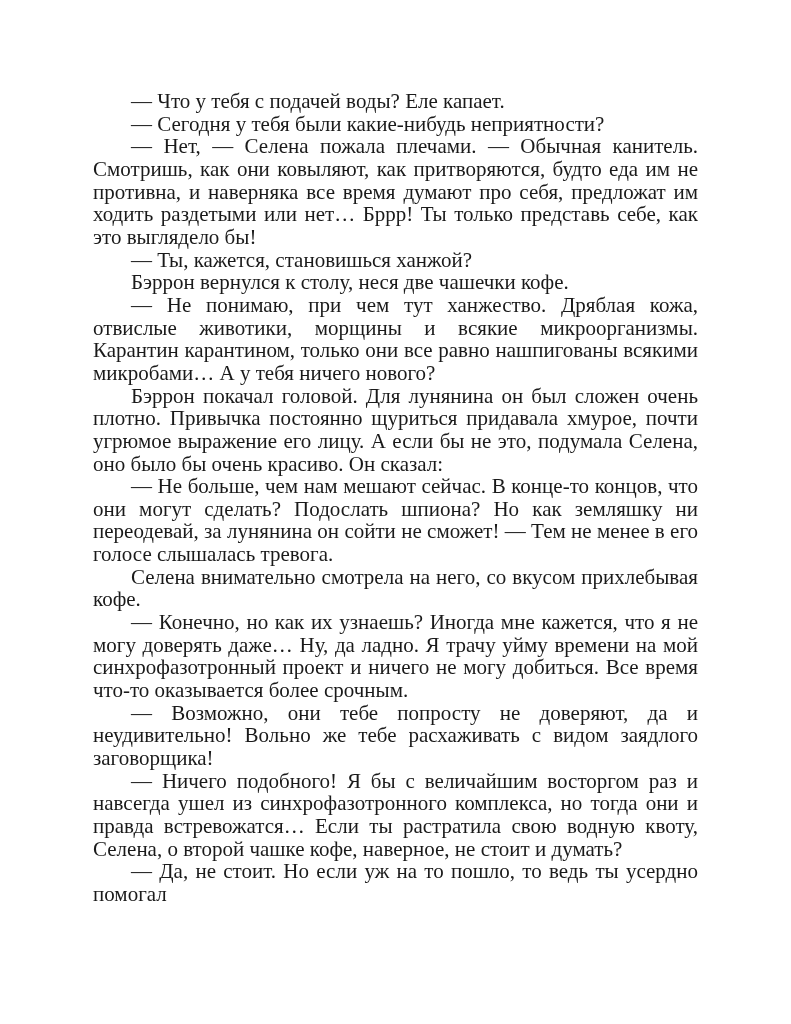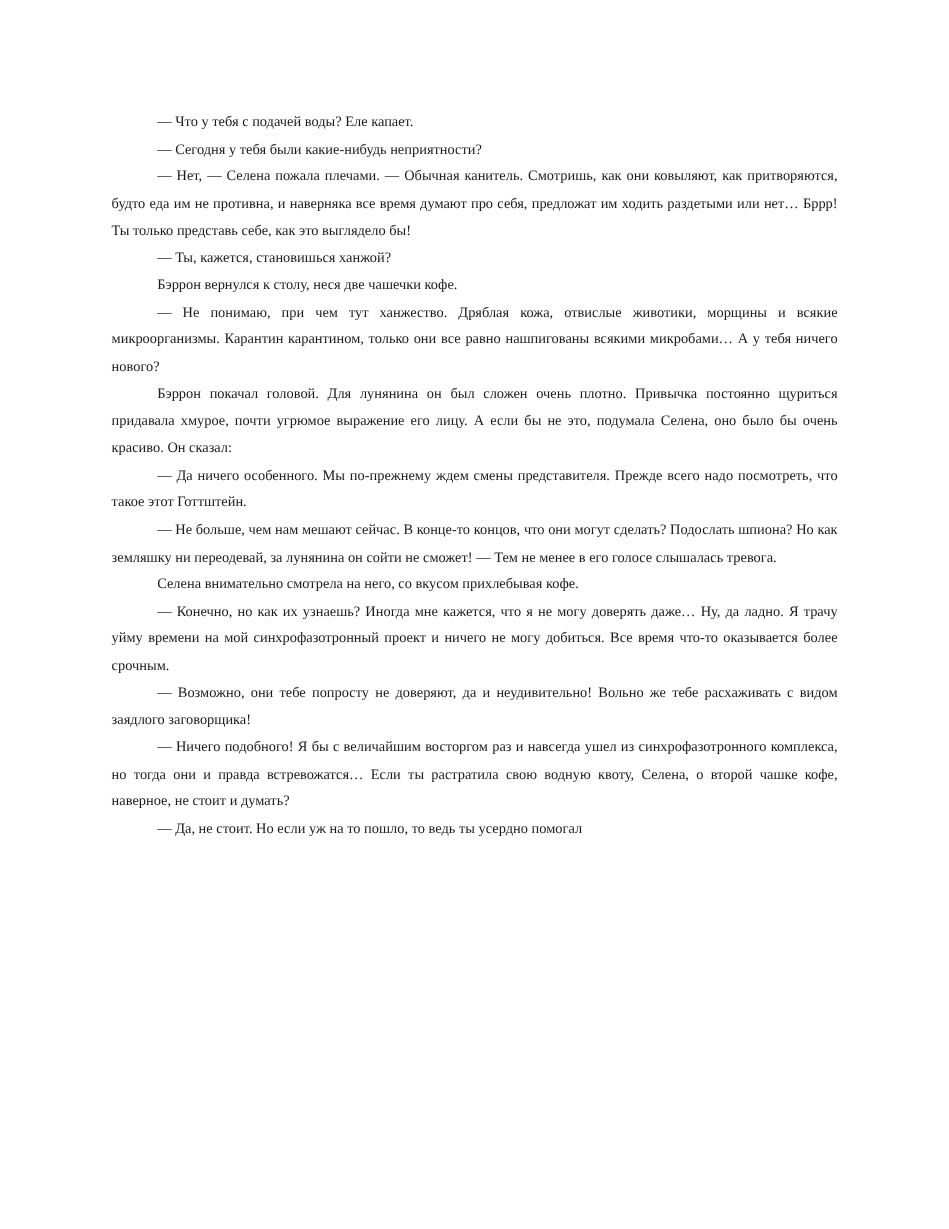--- a/index.html
+++ b/index.html
@@ -3,21 +3,21 @@
   <meta charset="utf-8">
   <style>
     html, body { margin: 0; padding: 0; background: #ffffff; }
     body { width: 791px; height: 1024px; position: relative; overflow: hidden; }
     .page {
       position: absolute;
       left: 93px;
       top: 90px;
       width: 605px;
       font-family: "Liberation Serif", serif;
-      font-size: 12px;
+      font-size: 21px;
       line-height: 22.65px;
       color: #1a1a1a;
     }
     .page p {
       margin: 0;
       text-indent: 38px;
       text-align: justify;
       hyphens: none;
     }
   </style>
@@ -25,20 +25,19 @@
 <body>
 
 <div class="page">
   <p>— Что у тебя с подачей воды? Еле капает.</p>
   <p>— Сегодня у тебя были какие-нибудь неприятности?</p>
   <p>— Нет, — Селена пожала плечами. — Обычная канитель. Смотришь, как они ковыляют, как притворяются, будто еда им не противна, и наверняка все время думают про себя, предложат им ходить раздетыми или нет… Бррр! Ты только представь себе, как это выглядело бы!</p>
   <p>— Ты, кажется, становишься ханжой?</p>
   <p>Бэррон вернулся к столу, неся две чашечки кофе.</p>
   <p>— Не понимаю, при чем тут ханжество. Дряблая кожа, отвислые животики, морщины и всякие микроорганизмы. Карантин карантином, только они все равно нашпигованы всякими микробами… А у тебя ничего нового?</p>
   <p>Бэррон покачал головой. Для лунянина он был сложен очень плотно. Привычка постоянно щуриться придавала хмурое, почти угрюмое выражение его лицу. А если бы не это, подумала Селена, оно было бы очень красиво. Он сказал:</p>
-  <p>— Да ничего особенного. Мы по-прежнему ждем смены представителя. Прежде всего надо посмотреть, что такое этот Готтштейн.</p>
   <p>— Не больше, чем нам мешают сейчас. В конце-то концов, что они могут сделать? Подослать шпиона? Но как земляшку ни переодевай, за лунянина он сойти не сможет! — Тем не менее в его голосе слышалась тревога.</p>
   <p>Селена внимательно смотрела на него, со вкусом прихлебывая кофе.</p>
   <p>— Конечно, но как их узнаешь? Иногда мне кажется, что я не могу доверять даже… Ну, да ладно. Я трачу уйму времени на мой синхрофазотронный проект и ничего не могу добиться. Все время что-то оказывается более срочным.</p>
   <p>— Возможно, они тебе попросту не доверяют, да и неудивительно! Вольно же тебе расхаживать с видом заядлого заговорщика!</p>
   <p>— Ничего подобного! Я бы с величайшим восторгом раз и навсегда ушел из синхрофазотронного комплекса, но тогда они и правда встревожатся… Если ты растратила свою водную квоту, Селена, о второй чашке кофе, наверное, не стоит и думать?</p>
   <p>— Да, не стоит. Но если уж на то пошло, то ведь ты усердно помогал</p>
 </div>
 
 </body></html>

